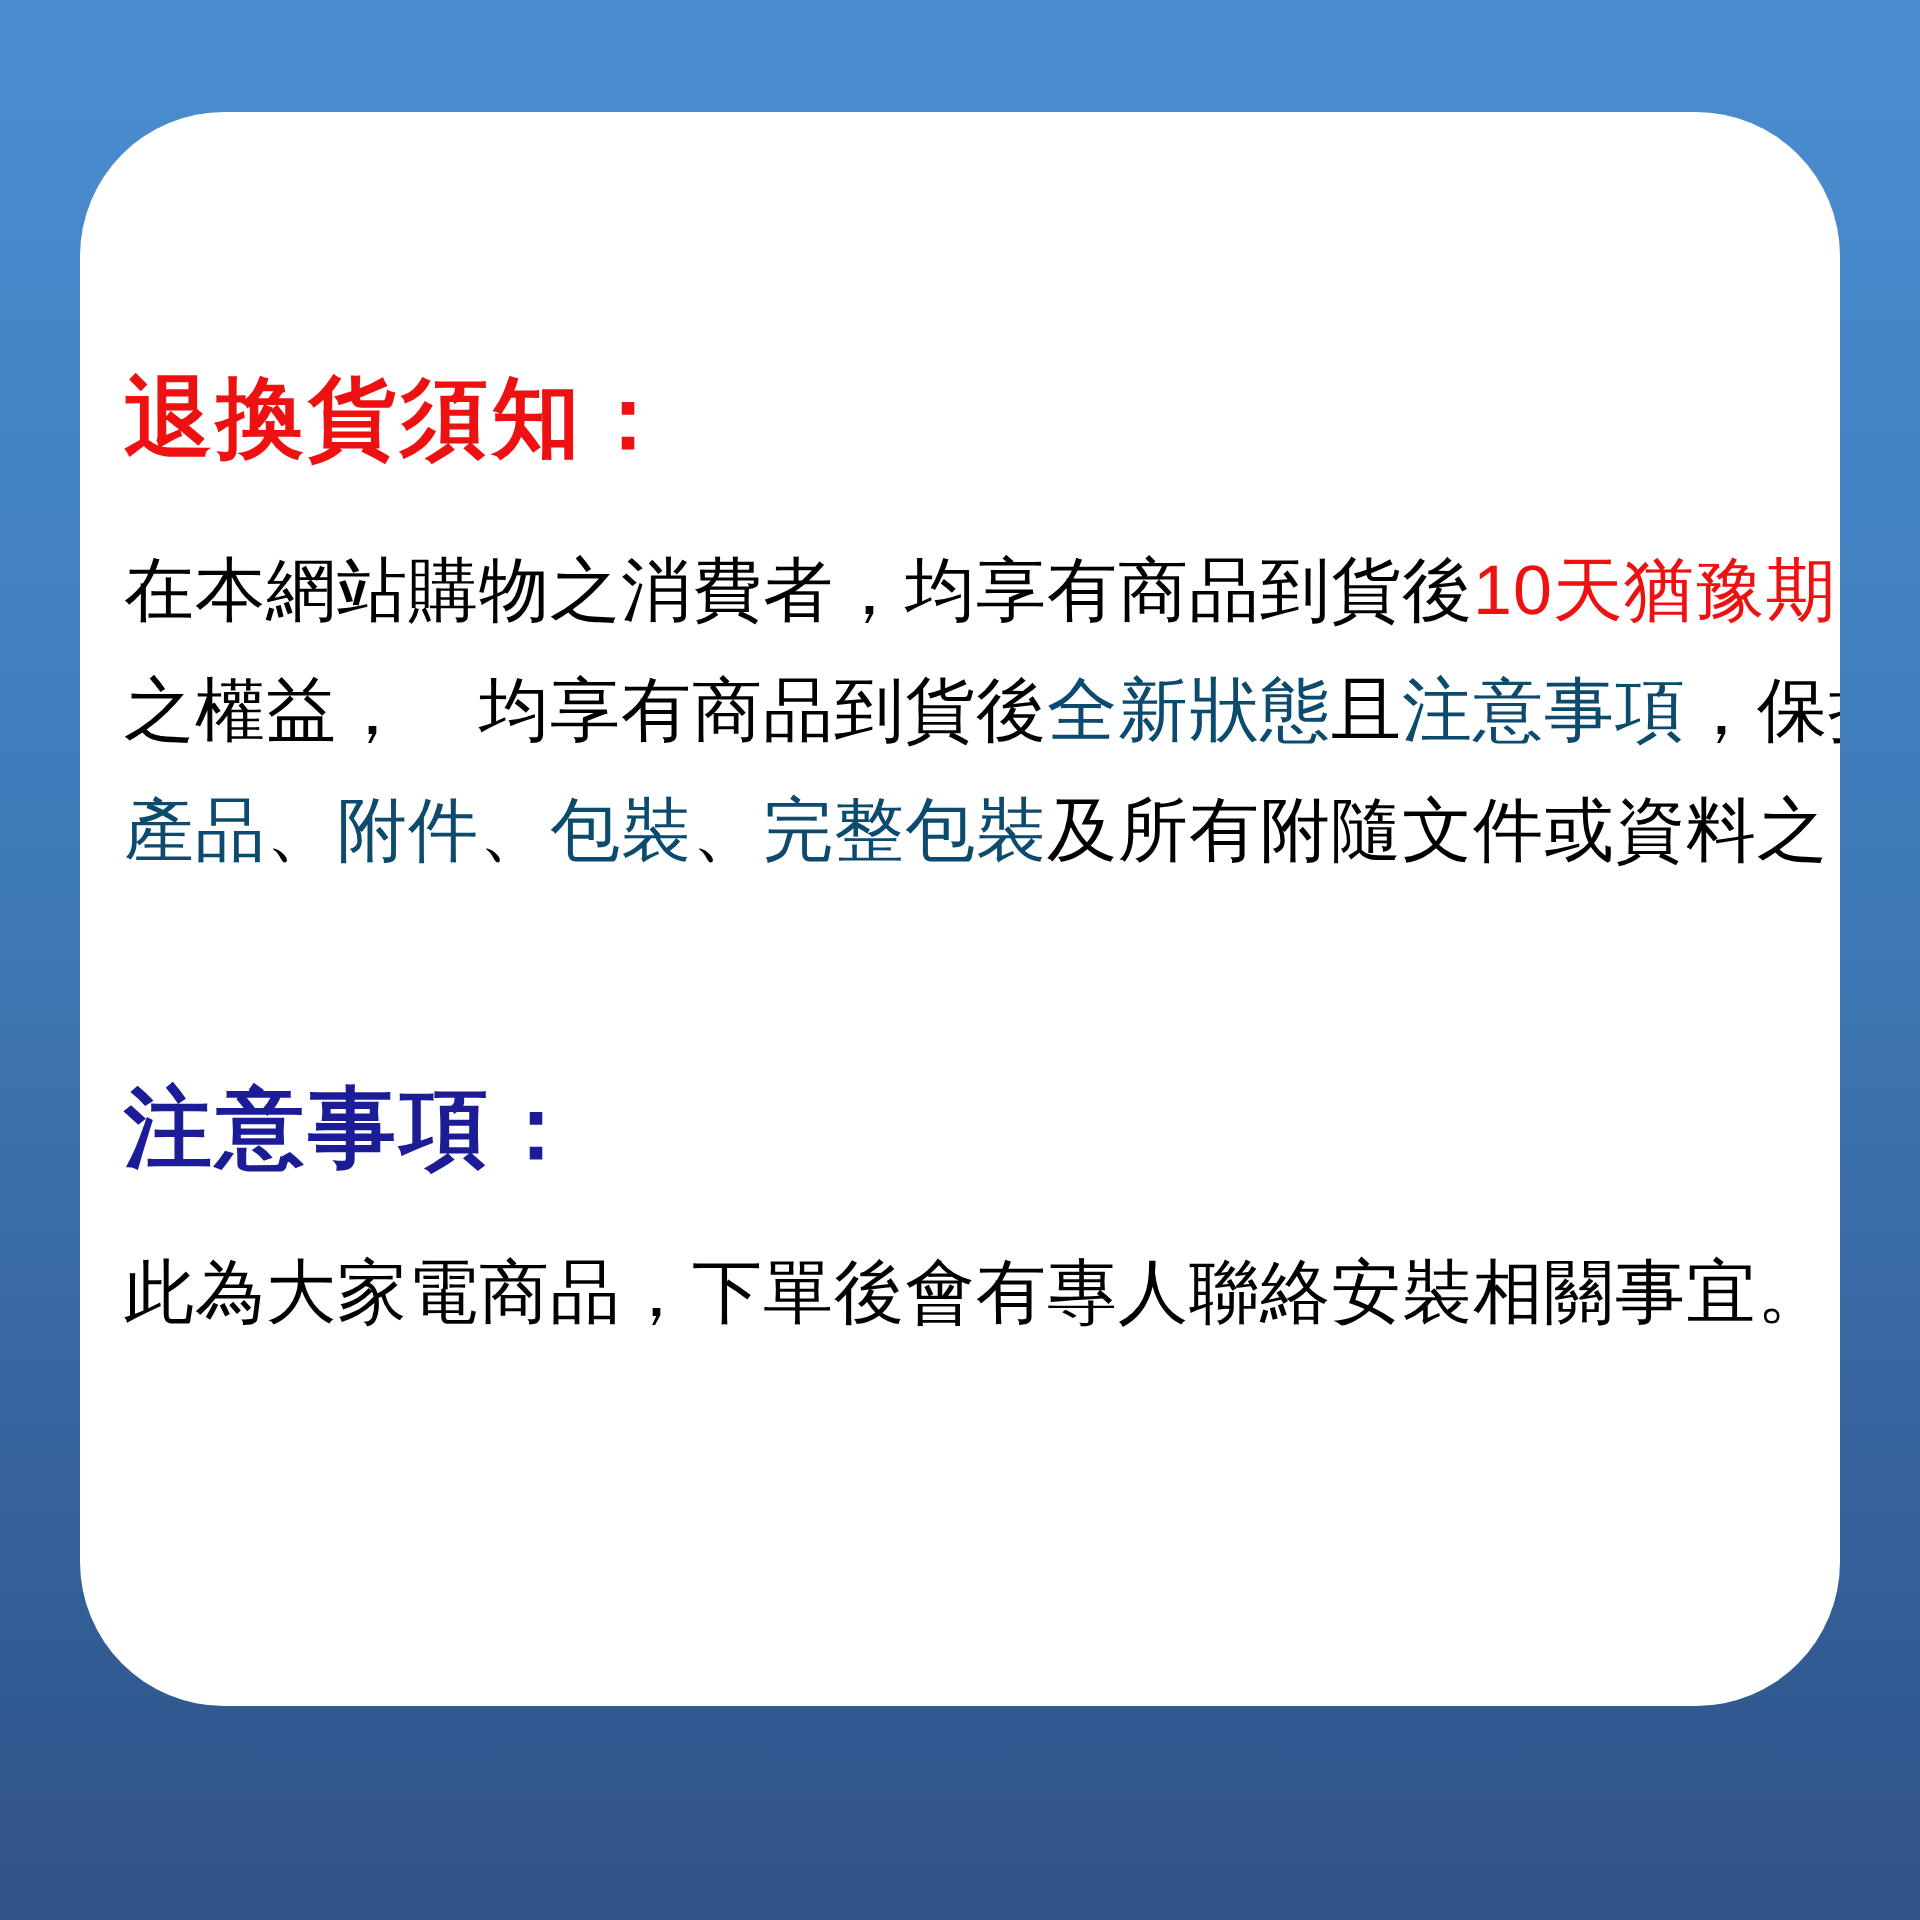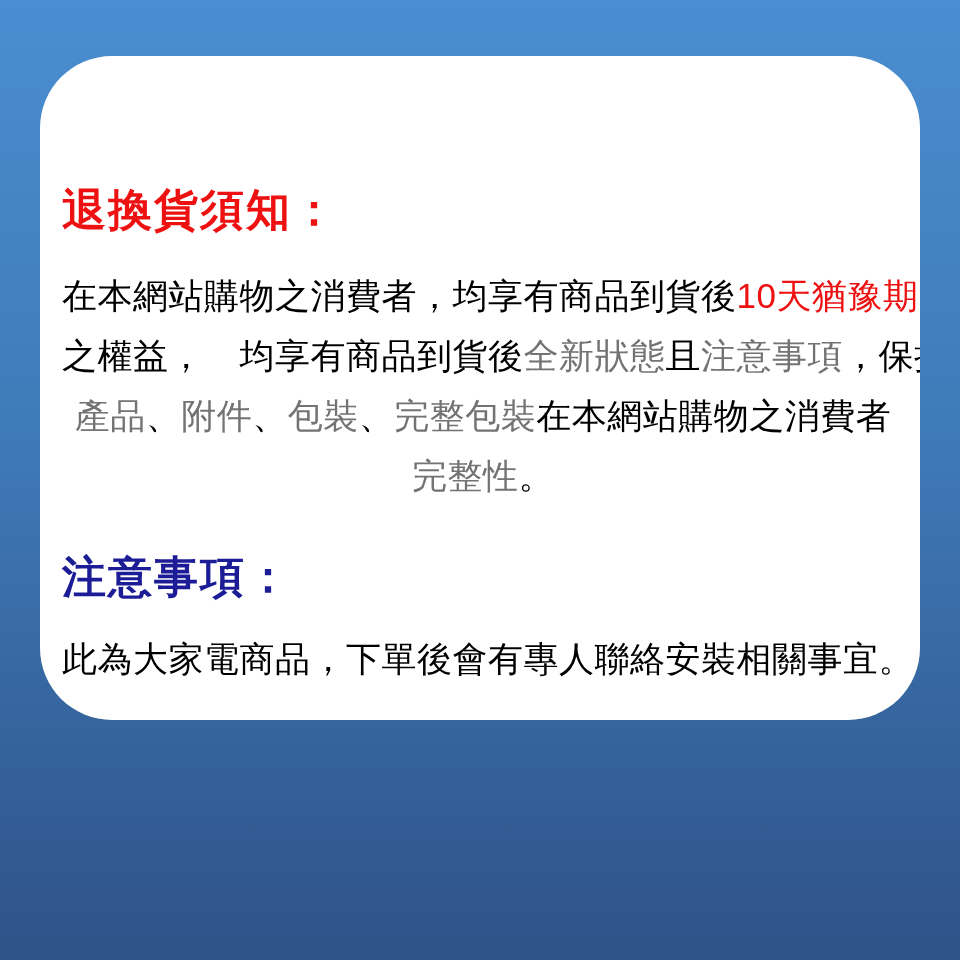--- a/index.html
+++ b/index.html
@@ -12,65 +12,64 @@
     position: relative;
     font-family: "Liberation Sans", "DejaVu Sans", sans-serif;
     background: linear-gradient(180deg, #4a8ed1 0%, #3f7ab8 45%, #2f5288 100%);
     overflow: hidden;
   }
   .card {
     position: absolute;
     left: 40px;
     top: 56px;
     width: 880px;
-    height: 664px;
+    height: 797px;
     background: #ffffff;
     border-radius: 72px;
     box-sizing: border-box;
     padding: 124px 16px 0 22px;
     overflow: hidden;
   }
   .heading {
     margin: 0;
     font-size: 44px;
     font-weight: bold;
     line-height: 60px;
     letter-spacing: 2px;
   }
   .h-red  { color: #ee1111; }
   .h-navy { color: #1c1c96; }
-  .para { margin: 0; text-align: center; }
+  .para { margin: 0; }
   .p1 { margin-top: 26px; }
   .p2 { margin-top: 10px; }
   .p3 { margin-top: 22px; }
-  .h2-block { margin-top: 41px; }
+  .h2-block { margin-top: 89px; }
   .line {
     display: block;
     font-size: 35px;
     line-height: 60px;
     color: #000000;
     white-space: nowrap;
     letter-spacing: 0.5px;
   }
   .seg-black { color: #000000; }
   .seg-red   { color: #ee1111; }
-  .seg-blue  { color: #737373; }
+  .seg-blue  { color: #0c4a6e; }
 </style>
 </head>
 <body>
 
 <div class="card">
 
   <h1 class="heading h-red">退換貨須知：</h1>
 
   <div class="para p1">
     <span class="line"><span class="seg-black">在本網站購物之消費者，均享有商品到貨後</span><span class="seg-red">10天猶豫期</span></span>
     <span class="line"><span class="seg-black">之權益，　均享有商品到貨後</span><span class="seg-blue">全新狀態</span><span class="seg-black">且</span><span class="seg-blue">注意事項</span><span class="seg-black">，保持</span></span>
-    <span class="line"><span class="seg-blue">產品</span><span class="seg-black">、</span><span class="seg-blue">附件</span><span class="seg-black">、</span><span class="seg-blue">包裝</span><span class="seg-black">、</span><span class="seg-blue">完整包裝</span><span class="seg-black">在本網站購物之消費者</span></span>
-    <span class="line"><span class="seg-blue">完整性</span><span class="seg-black">。</span></span>
+    <span class="line"><span class="seg-blue">產品</span><span class="seg-black">、</span><span class="seg-blue">附件</span><span class="seg-black">、</span><span class="seg-blue">包裝</span><span class="seg-black">、</span><span class="seg-blue">完整包裝</span><span class="seg-black">及所有附隨文件或資料之</span></span>
   </div>
 
 
   <div class="h2-block">
     <h2 class="heading h-navy">注意事項：</h2>
   </div>
 
   <div class="para p3">
     <span class="line">此為大家電商品，下單後會有專人聯絡安裝相關事宜。</span>
   </div>

